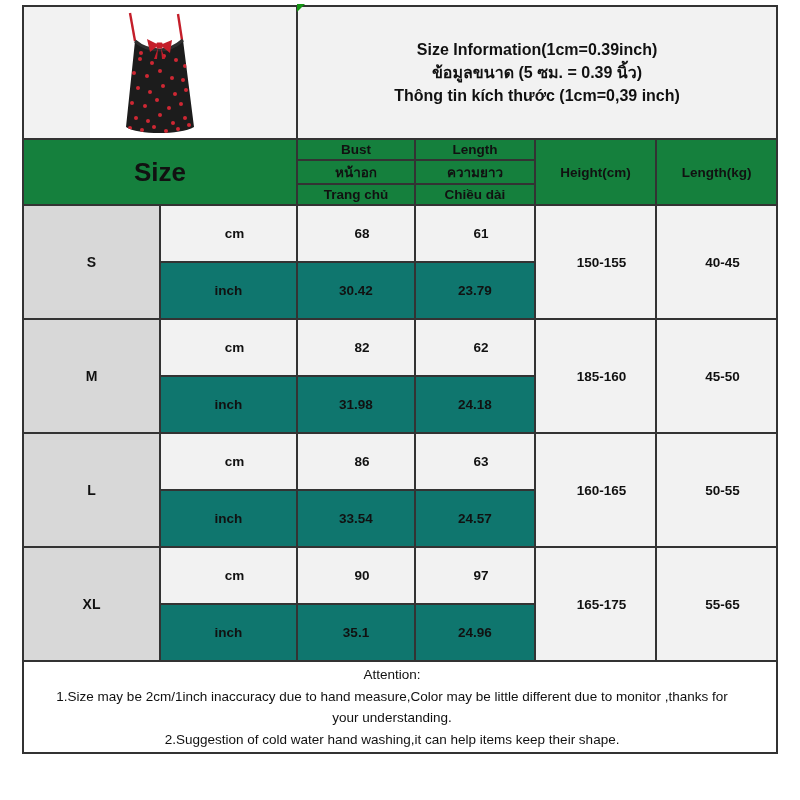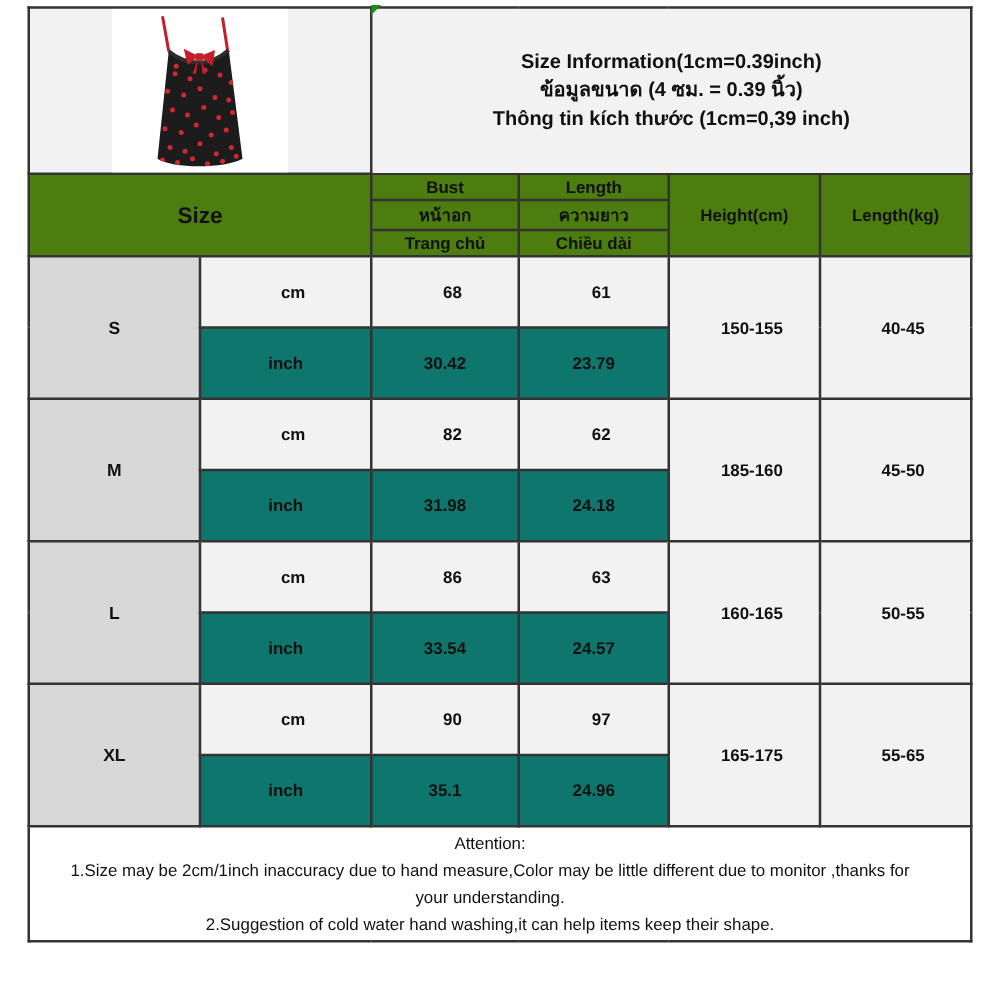--- a/index.html
+++ b/index.html
@@ -21,22 +21,22 @@
   .img-cell { background:#f2f2f2; height:131px; padding:0; }
   .img-box  { width:140px; height:131px; margin:0 auto; background:#ffffff; }
   .title-cell { background:#f2f2f2; position:relative; }
   .title-cell .tl { font-size:16px; line-height:23px; font-weight:bold; }
   .corner-marker {
     position:absolute; top:-3px; left:-1px; width:0; height:0;
     border-top:8px solid #149414; border-right:8px solid transparent;
   }
 
   
-  .hdr { background:#4d7c0f; height:21px; }
-  .size-hdr { font-size:18px; }
+  .hdr { background:#15803d; height:21px; }
+  .size-hdr { font-size:26px; }
 
   
   .r-data td { height:57px; }
   .c-size { background:#d8d8d8; font-size:14px; }
   .stripe { background:#f2f2f2;padding-left:12px; }
   .white  { background:#0f766e; }
 
   
   .attention-cell {
     background:#ffffff; height:92px; vertical-align:top;
@@ -113,21 +113,21 @@
               <rect x="66.5" y="35.5" width="6" height="6" rx="1"></rect>
               <path d="M68,41 L64,52 L67,52 Z"></path>
               <path d="M71,41 L75,52 L72,52 Z"></path>
             </g>
           </svg>
         </div>
       </td>
       <td colspan="4" class="title-cell">
         <div class="corner-marker"></div>
         <div class="tl">Size Information(1cm=0.39inch)</div>
-        <div class="tl">ข้อมูลขนาด (4 ซม. = 0.39 นิ้ว)</div>
+        <div class="tl">ข้อมูลขนาด (5 ซม. = 0.39 นิ้ว)</div>
         <div class="tl">Thông tin kích thước (1cm=0,39 inch)</div>
       </td>
     </tr>
 
     <tr>
       <td colspan="2" rowspan="3" class="hdr size-hdr">Size</td>
       <td class="hdr">Bust</td>
       <td class="hdr">Length</td>
       <td rowspan="3" class="hdr">Height(cm)</td>
       <td rowspan="3" class="hdr">Length(kg)</td>

